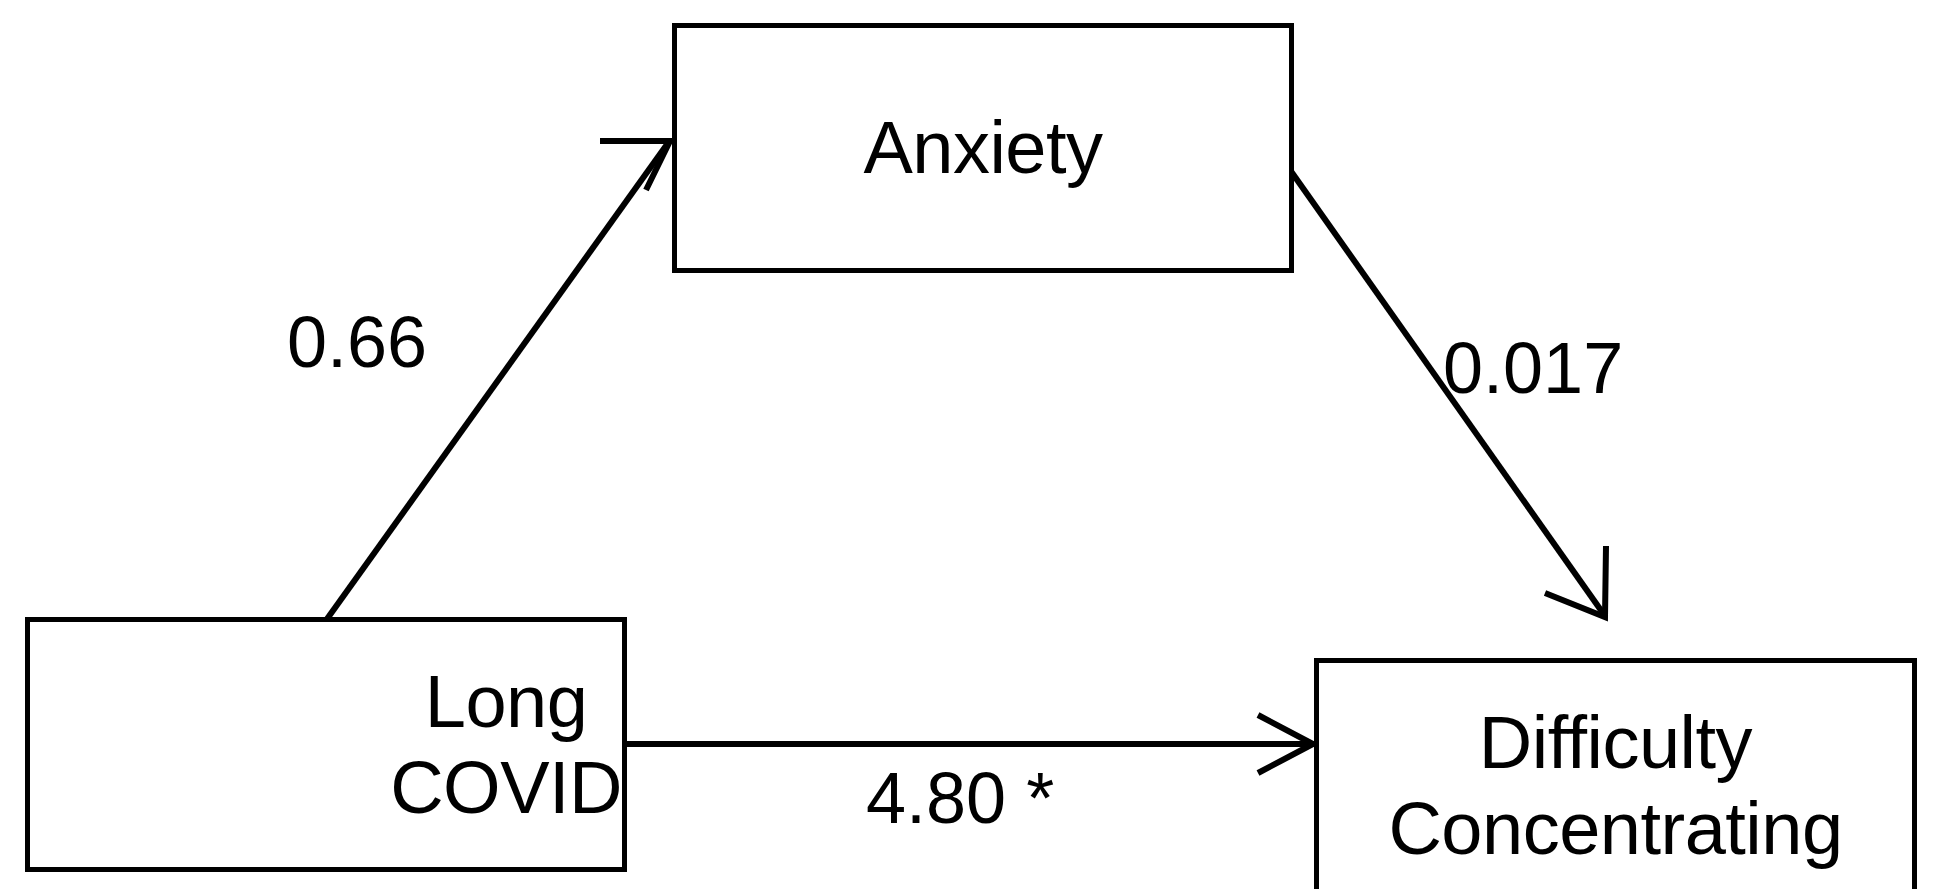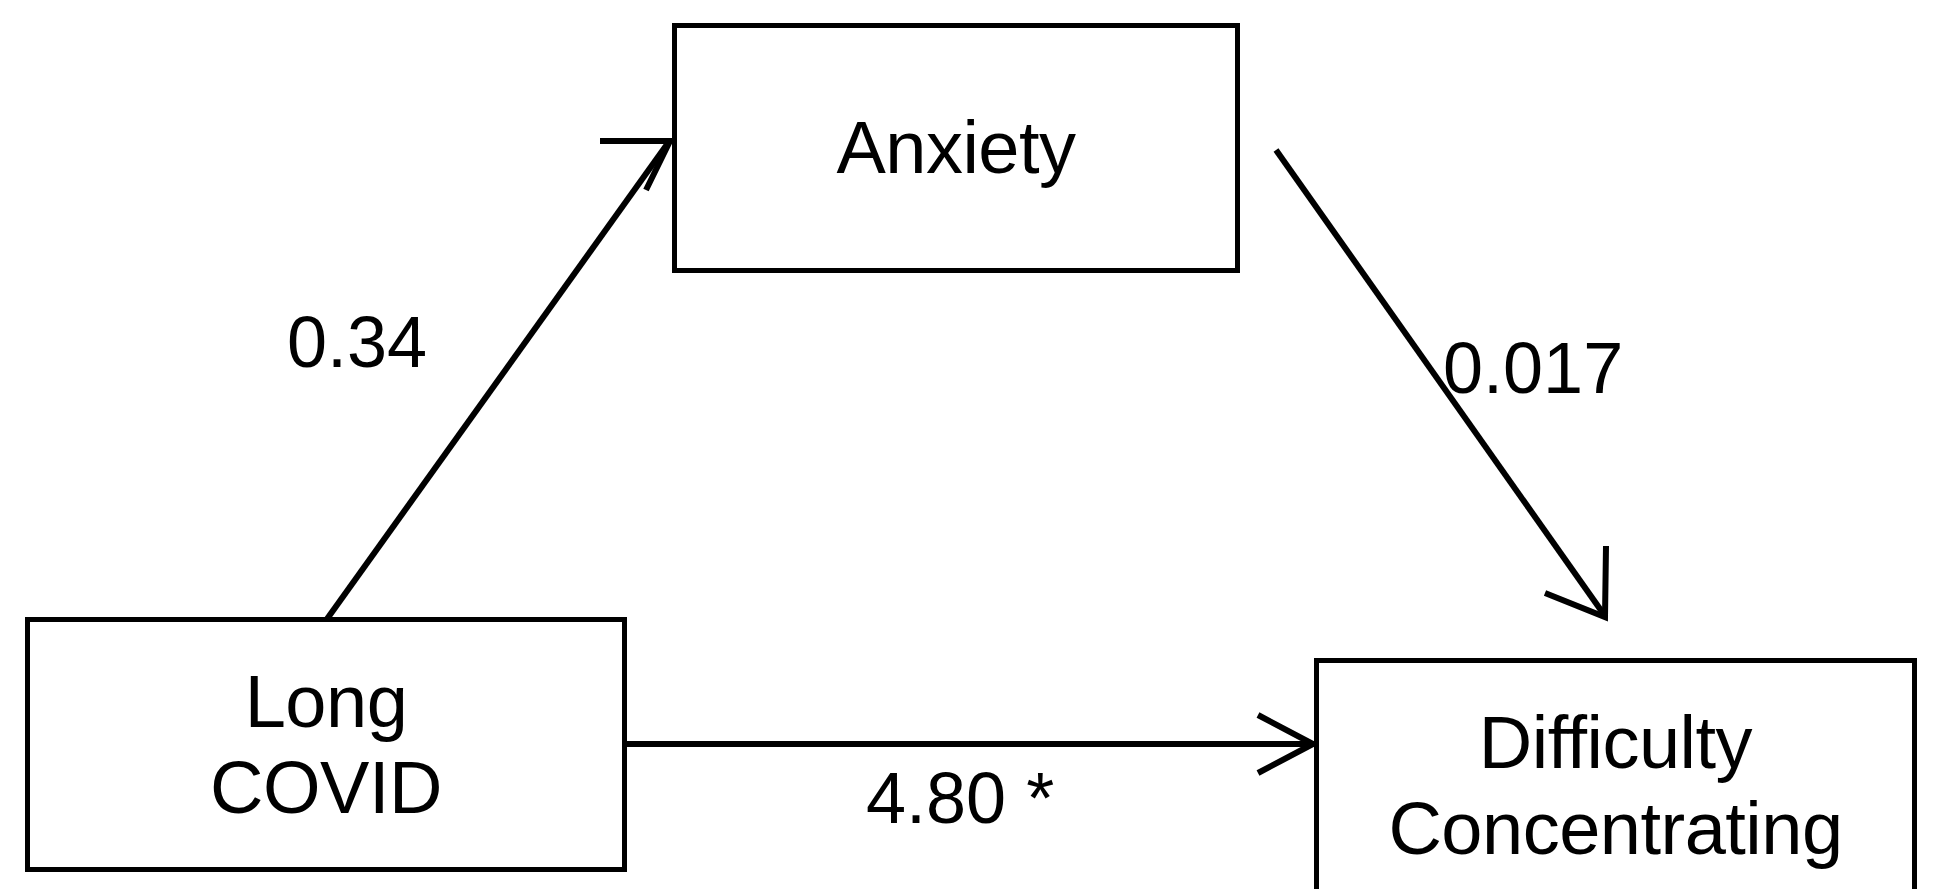--- a/index.html
+++ b/index.html
@@ -41,28 +41,29 @@
     font-size: 74px;
     line-height: 1.16;
     letter-spacing: -0.5px;
     font-weight: 400;
     color: #000000;
     white-space: pre-line;
   }
   #node-anxiety {
     left: 672px;
     top: 23px;
-    width: 568px;
+    width: 622px;
     height: 250px;
   }
   #node-longcovid {
     left: 25px;
     top: 617px;
     width: 602px;
     height: 255px;
+    justify-content: flex-end;
   }
   #node-difficulty {
     left: 1314px;
     top: 617px;
     width: 603px;
     height: 255px;
     margin-top: 41px;
   }
   .edge-label {
     position: absolute;
@@ -120,19 +121,19 @@
   <div class="node-box" id="node-longcovid">
     <span class="node-label">Long
 COVID</span>
   </div>
 
   <div class="node-box" id="node-difficulty">
     <span class="node-label">Difficulty
 Concentrating</span>
   </div>
 
-  <div class="edge-label" id="label-a-path">0.34</div>
+  <div class="edge-label" id="label-a-path">0.66</div>
 
   <div class="edge-label" id="label-b-path">0.017</div>
 
   <div class="edge-label" id="label-c-path">4.80 *</div>
 
 </div>
 
 </body></html>

